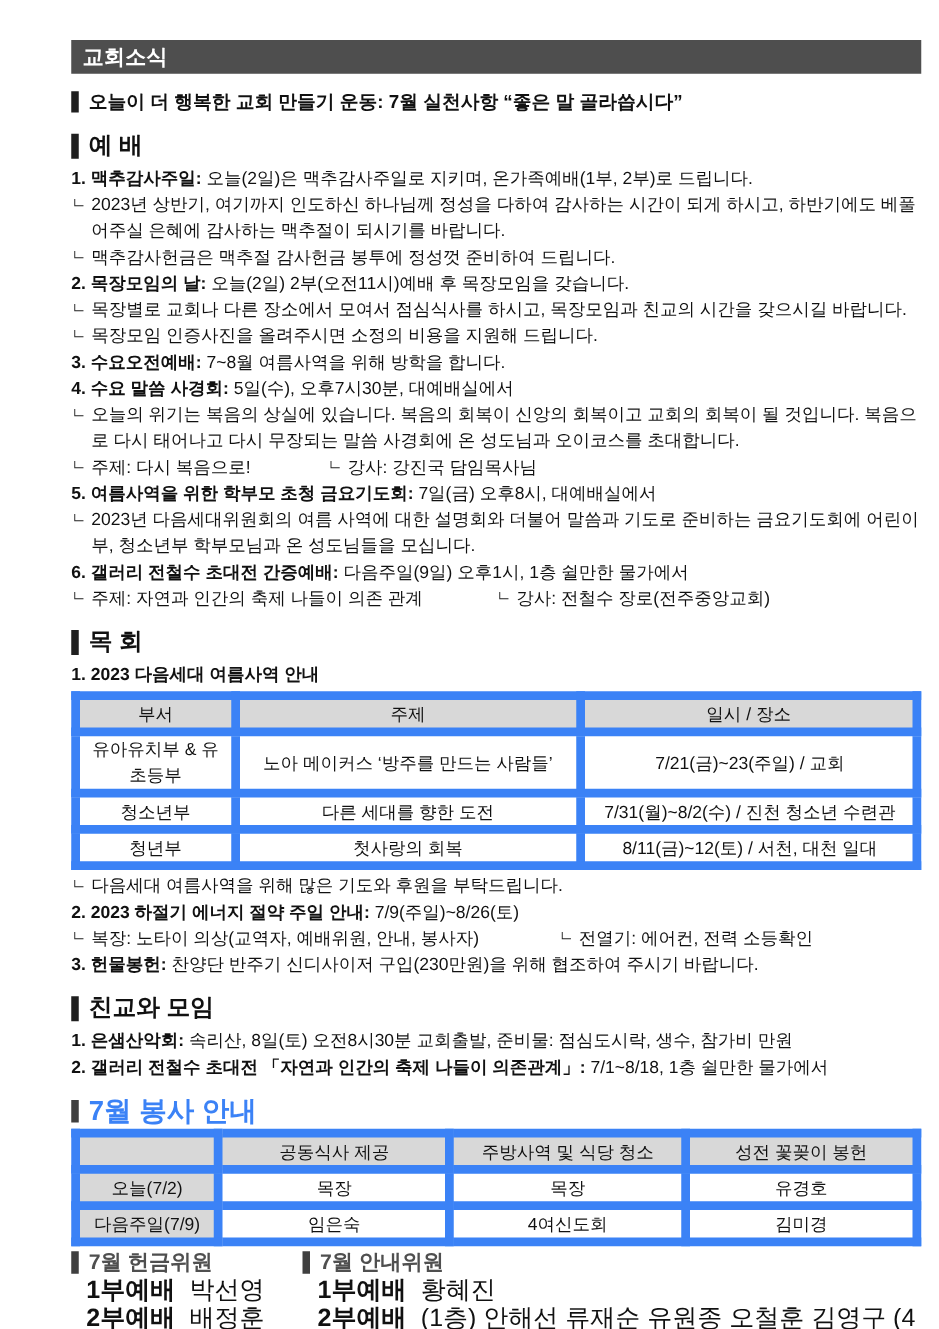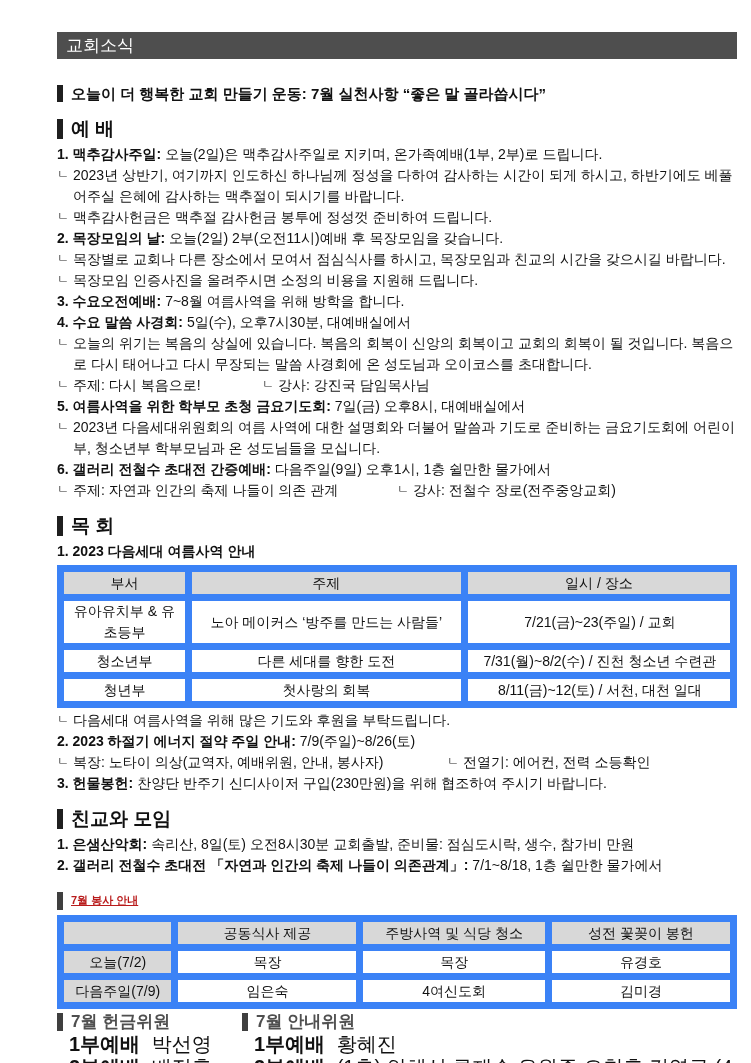--- a/index.html
+++ b/index.html
@@ -1,27 +1,27 @@
 <!DOCTYPE html>
 <html><head>
 <meta charset="utf-8">
 <style>
   html,body{margin:0;padding:0;background:#fff;}
   .page{width:751px;min-height:1063px;box-sizing:border-box;
         padding:32px 14px 20px 57px;
         font-family:"Liberation Sans","DejaVu Sans",sans-serif;
         color:#111;font-size:14px;line-height:21px;}
-  .title-bar{background:#4e4e4e;color:#fff;font-weight:normal;font-size:17px;
+  .title-bar{background:#4e4e4e;color:#fff;font-weight:bold;font-size:17px;
              padding:3px 9px;line-height:21px;}
   .vbar{display:inline-block;width:6px;background:#1f1f1f;margin-right:8px;flex:0 0 6px;}
-  .headline{display:flex;align-items:center;font-weight:bold;font-size:15px;margin:24px 0 6px;}
+  .headline{display:flex;align-items:center;font-weight:bold;font-size:15px;margin:12px 0 6px;}
   .headline .vbar{height:17px;}
   .sec{display:flex;align-items:center;font-weight:bold;font-size:19px;margin:14px 0 5px;}
   .sec .vbar{height:20px;}
-  .sec.gray{color:#b91c1c;font-size:11px;margin:14px 0 4px;text-decoration:underline;}
+  .sec.gray{color:#3b82f6;font-size:22px;margin:14px 0 4px;}
   .sec.gray .vbar{background:#3f3f3f;height:18px;}
   .item{margin-top:0;}
   .num,.lbl{font-weight:bold;}
   .sub{display:flex;}
   .blt{flex:0 0 16px;color:#222;font-size:12px;transform:translateY(-1px);}
   .txt{flex:1;}
   .two .col{display:flex;}
   table{border-collapse:collapse;width:100%;margin:3px 0 2px;border:2px solid #333;}
   th,td{border:7px solid #3b82f6;padding:0 6px;font-size:14px;height:22px;
         font-weight:normal;text-align:center;}

